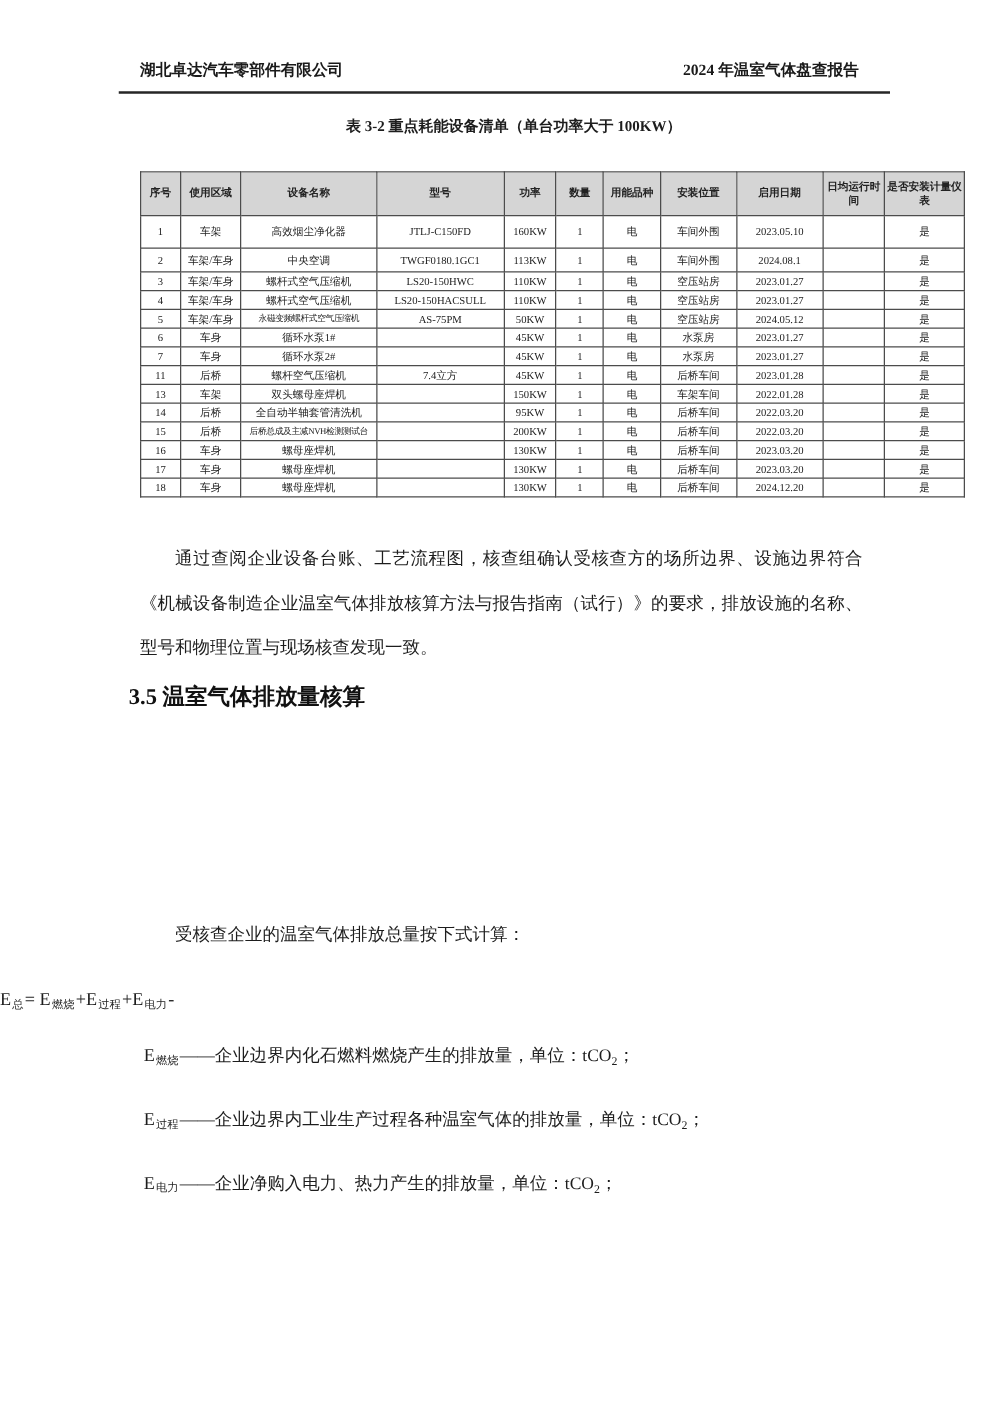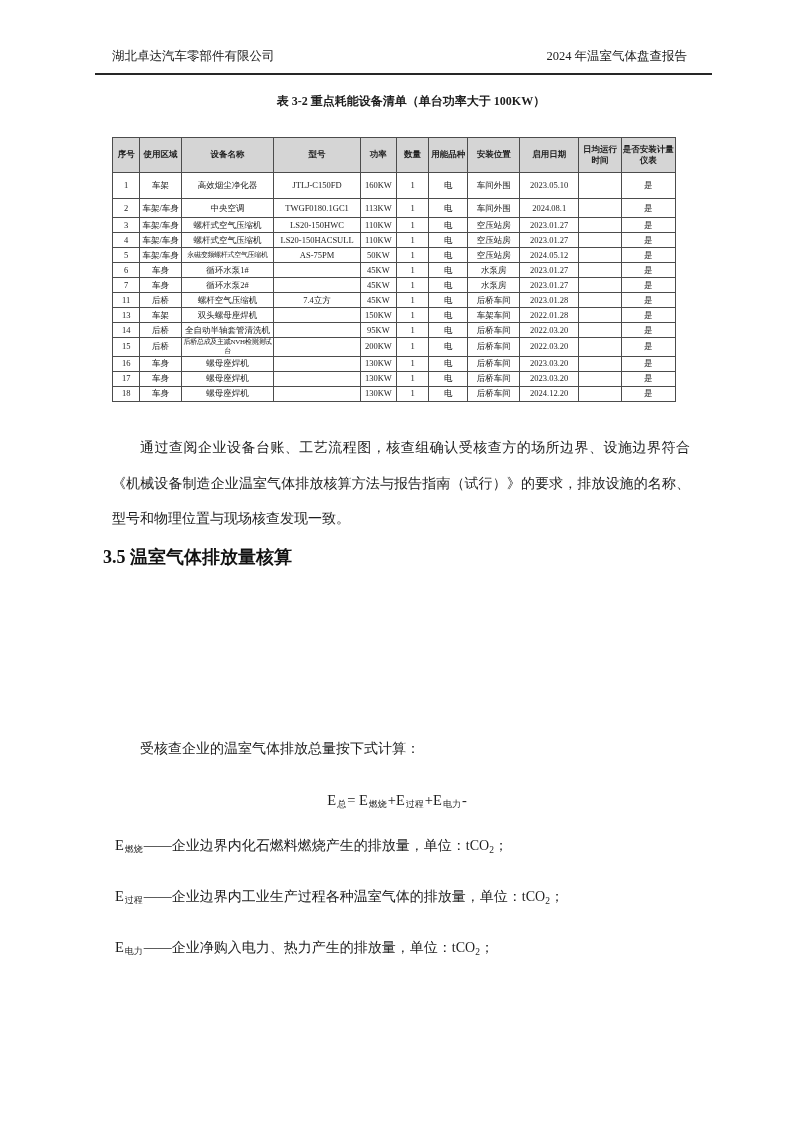--- a/index.html
+++ b/index.html
@@ -5,30 +5,30 @@
   html,body{margin:0;padding:0;background:#ffffff;}
   .page{
     position:relative;width:794px;height:1123px;background:#ffffff;overflow:hidden;
     font-family:"Liberation Serif","DejaVu Serif",serif;color:#1d1d1d;
   }
   
   .pg-header{
     position:absolute;top:48px;left:95px;width:617px;box-sizing:border-box;
     padding:0 25px 9px 17px;border-bottom:2px solid #262626;
     display:flex;justify-content:space-between;
-    font-size:12.5px;font-weight:400;line-height:16px;color:#1a1a1a;
+    font-size:12.5px;font-weight:700;line-height:16px;color:#1a1a1a;
   }
   
   .table-title{
     position:absolute;top:92px;left:0;width:100%;text-align:center;
     font-size:12px;font-weight:600;line-height:18px;padding-left:14px;
   }
   
   .equip-table{
-    position:absolute;top:137px;left:112px;width:564px;
+    position:absolute;top:137px;left:112px;width:660px;
     border-collapse:collapse;table-layout:fixed;
     font-size:8.5px;line-height:1.25;color:#222;
   }
   .equip-table th,.equip-table td{
     border:1px solid #4c4c4c;text-align:center;padding:0 1px;overflow:hidden;
   }
   .equip-table thead th{
     background:#d5d5d5;font-weight:700;height:34px;font-size:8.5px;line-height:1.35;
   }
   .equip-table tbody tr{height:15px;}
@@ -45,21 +45,21 @@
   #p1{top:430px;}
   #p2{top:588px;line-height:36px;}
   #p3{top:731px;text-align:left;}
   .section-heading{
     position:absolute;top:545px;left:103px;margin:0;
     font-family:Liberation Serif, serif;
     font-size:18px;font-weight:bold;line-height:24px;color:#111;
   }
   
   .formula{
-    position:absolute;top:788px;left:0;width:100%;text-align:center;
+    position:absolute;top:788px;left:0;width:100%;text-align:left;
     font-size:14.5px;line-height:24px;
   }
   .f-sub{font-size:9px;vertical-align:-2px;padding:0 1px;}
   
   .definitions{position:absolute;top:822px;left:115px;width:578px;}
   .def-line{line-height:46px;font-size:14px;white-space:nowrap;}
   .def-base{font-size:14.5px;}
   .f-usub{font-size:9.5px;vertical-align:-3px;}
   
   .pg-footer{

